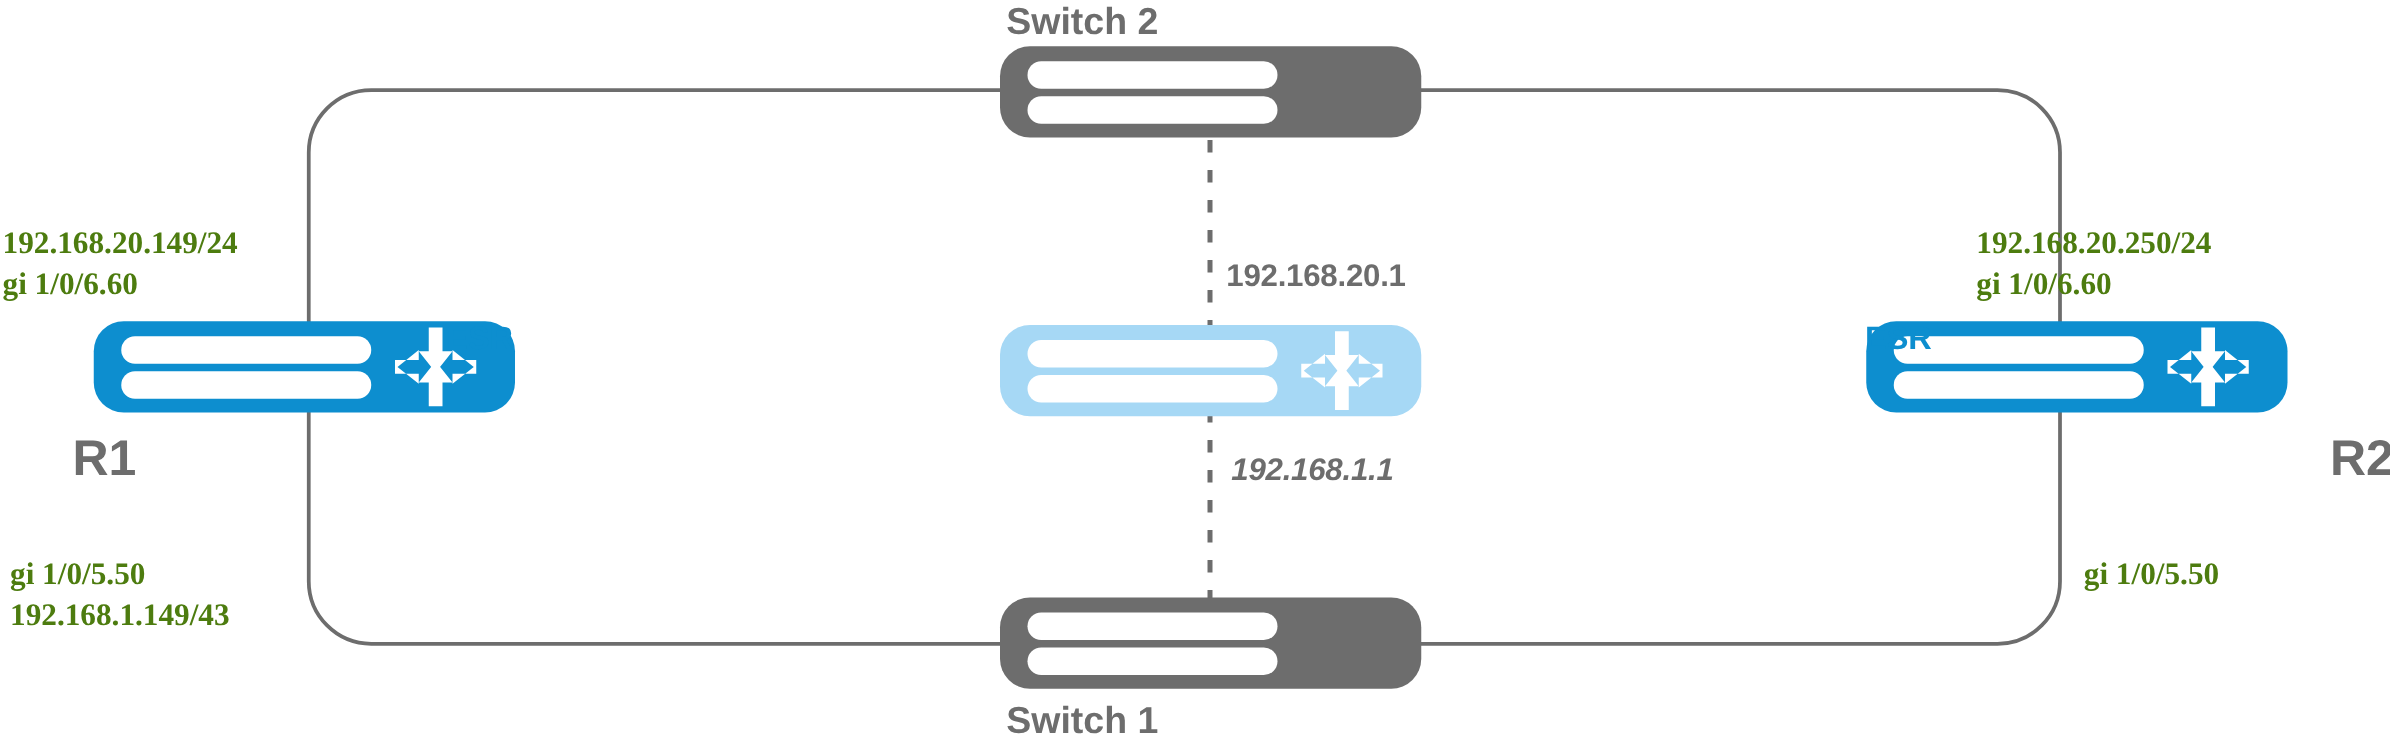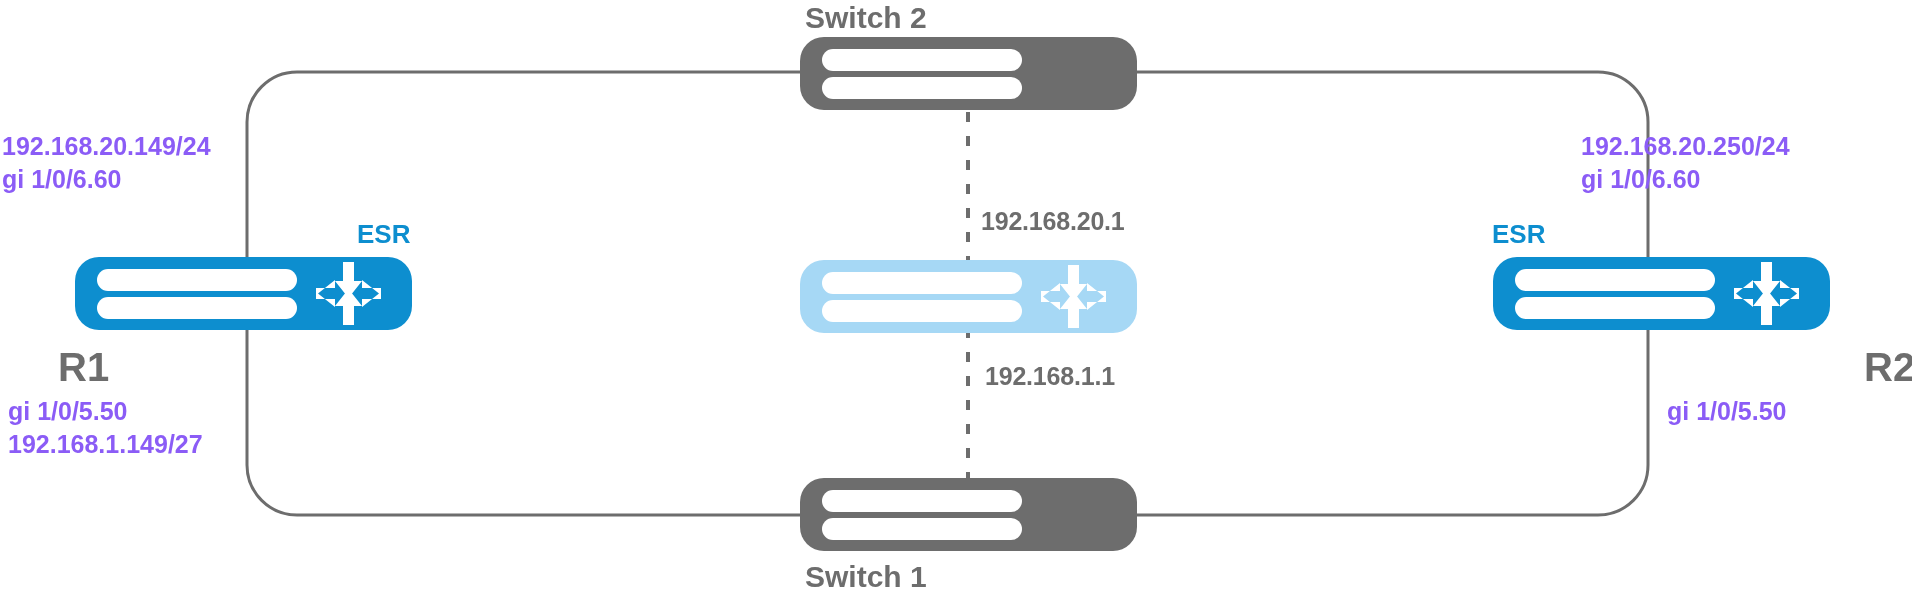--- a/index.html
+++ b/index.html
@@ -37,32 +37,34 @@
     font-size: 25px;
     letter-spacing: -0.2px;
   }
   .label.node-name {
     font-size: 40px;
   }
   .label.vendor {
     color: #0d8ecf;
     font-size: 26px;
     font-weight: bold;
+    margin-top: 36px;
   }
   .label.switch-name {
     font-size: 30px;
   }
   .iface-block {
     position: absolute;
-    color: #8b5cf6;
+    color: #4d7c0f;
     font-weight: bold;
     font-size: 25px;
     line-height: 1.32;
     white-space: nowrap;
-    font-family: Liberation Sans, sans-serif;
+    font-family: Liberation Serif, serif;
+    margin-top: 48px;
   }
   .iface-block div { white-space: nowrap; }
 </style>
 </head>
 <body>
 
 <div id="diagram-root">
 
   <svg id="topology-svg" viewBox="0 0 1912 602" xmlns="http://www.w3.org/2000/svg">
 
@@ -132,33 +134,33 @@
     <div>192.168.20.149/24</div>
     <div>gi 1/0/6.60</div>
   </div>
 
   <div class="label vendor" style="left:357px; top:218px;">ESR</div>
 
   <div class="label node-name" style="left:58px; top:342px;">R1</div>
 
   <div class="iface-block" style="left:8px; top:395px;">
     <div>gi 1/0/5.50</div>
-    <div>192.168.1.149/27</div>
+    <div>192.168.1.149/43</div>
   </div>
 
   <div class="iface-block" style="left:1581px; top:130px;">
     <div>192.168.20.250/24</div>
     <div>gi 1/0/6.60</div>
   </div>
 
   <div class="label vendor" style="left:1492px; top:218px;">ESR</div>
 
   <div class="label node-name" style="left:1864px; top:342px;">R2</div>
 
   <div class="iface-block" style="left:1667px; top:395px;">
     <div>gi 1/0/5.50</div>
   </div>
 
   <div class="label ip" style="left:981px; top:205px;">192.168.20.1</div>
 
-  <div class="label ip" style="left:985px; top:360px;">192.168.1.1</div>
+  <div class="label ip" style="left:985px; top:360px;font-style:italic;">192.168.1.1</div>
 
 </div>
 
 </body></html>

